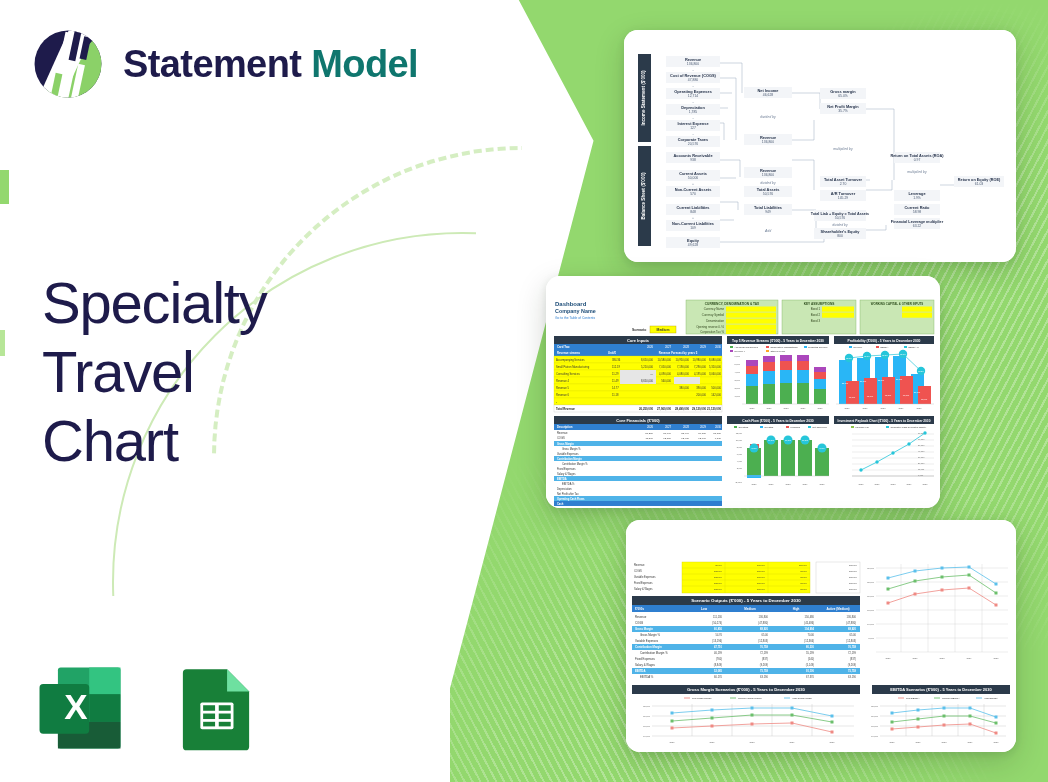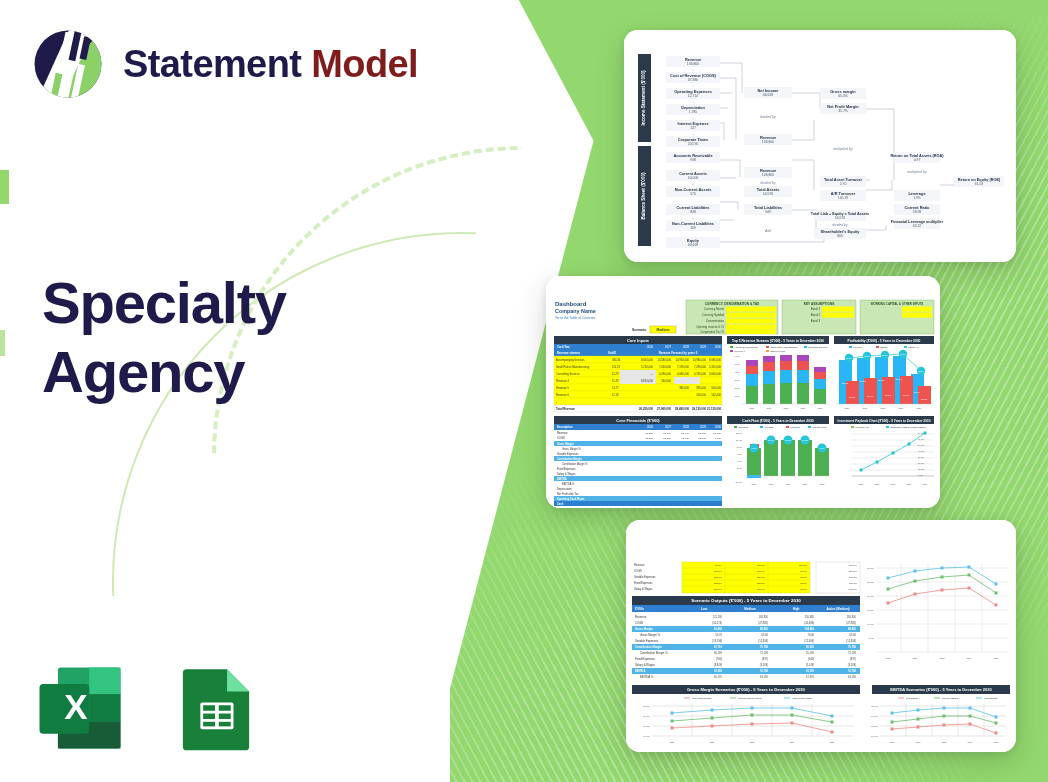--- a/index.html
+++ b/index.html
@@ -88,28 +88,28 @@
     position: absolute;
     left: 30px; top: 26px;
     display: flex; align-items: center; gap: 17px;
   }
   .logo-mark { width: 76px; height: 76px; display: block; }
   .logo-text {
     font-size: 38px; font-weight: 700; letter-spacing: -.6px;
     color: #1e1b4b; white-space: nowrap;
     font-family: "Liberation Sans", sans-serif;
   }
-  .logo-text .m-green { color: #7f1d1d; }
+  .logo-text .m-green { color: #0f766e; }
 
   
   .headline {
     position: absolute;
     left: 42px; top: 268px;
     font-size: 58px;
-    font-weight: 700;
+    font-weight: 400;
     line-height: 1.19;
     letter-spacing: -1.2px;
     color: #1e1b4b;
     max-width: 330px;
   }
   .headline span { display: block; }
 
   
   .fileicons {
     position: absolute;
@@ -162,21 +162,22 @@
         <rect x="30" y="62" width="9" height="34" fill="#8bd168" transform="rotate(12 34 80)"></rect>
         <rect x="45" y="56" width="9" height="44" fill="#ffffff" transform="rotate(12 49 78)"></rect>
         <rect x="58" y="50" width="9" height="52" fill="#ffffff" transform="rotate(12 62 76)"></rect>
       </g>
     </svg>
     <div class="logo-text"><span>Statement </span><span class="m-green">Model</span></div>
   </div>
 
   <h1 class="headline">
     <span>Specialty</span>
-    <span>Agency</span>
+    <span>Travel</span>
+    <span>Chart</span>
   </h1>
 
   <div class="fileicons">
     <svg class="fi" viewBox="0 0 100 100">
       <rect x="26" y="6" width="68" height="88" rx="3" fill="#21a366"></rect>
       <rect x="60" y="6" width="34" height="29" fill="#33c481"></rect>
       <rect x="60" y="35" width="34" height="30" fill="#107c41"></rect>
       <rect x="26" y="65" width="68" height="29" fill="#185c37"></rect>
       <rect x="26" y="35" width="34" height="30" fill="#21a366"></rect>
       <rect x="6" y="24" width="54" height="54" rx="4" fill="#107c41"></rect>

